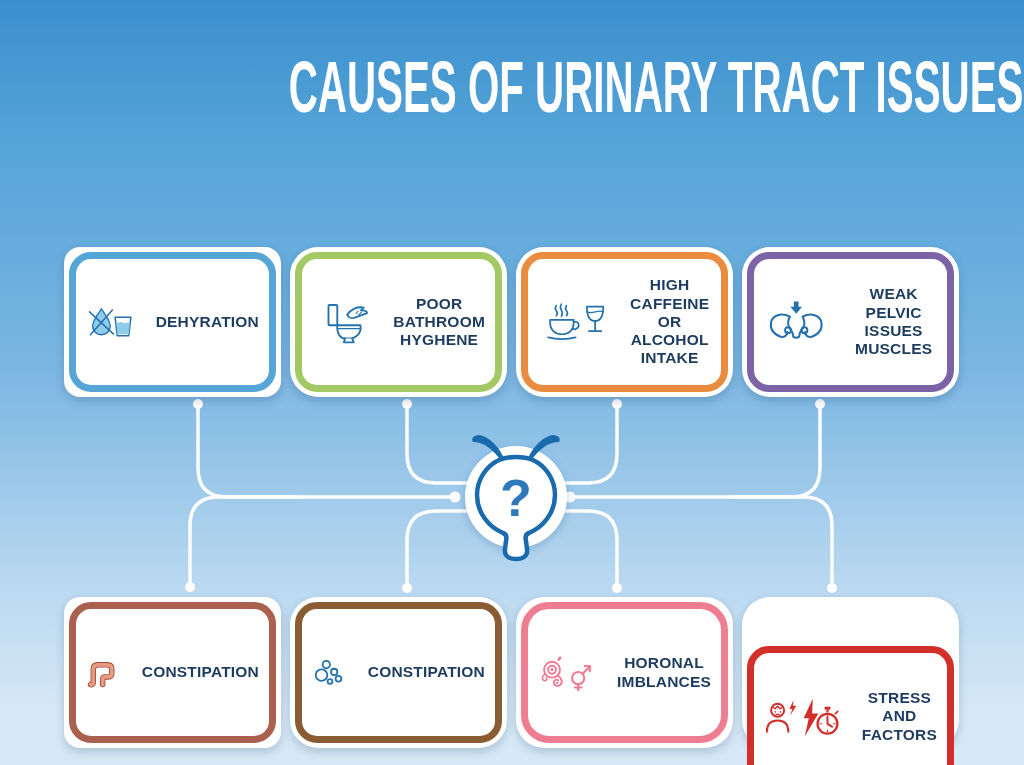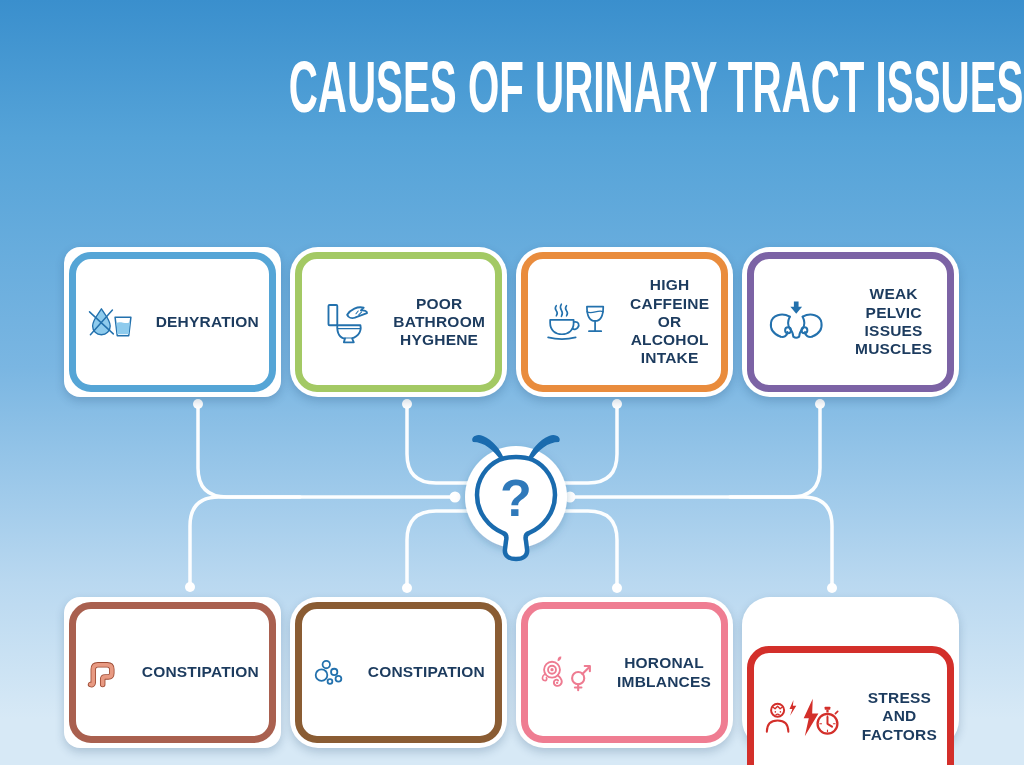--- a/index.html
+++ b/index.html
@@ -173,21 +173,21 @@
         <circle class="sbw" cx="18" cy="32" r="11"></circle>
         <circle class="sbw" cx="42" cy="26" r="6"></circle>
         <circle class="sbw" cx="34" cy="44" r="4.5"></circle>
         <circle class="sbw" cx="50" cy="39" r="5.5"></circle>
       </svg>
       <div class="card-label">CONSTIPATION</div>
     </div>
   </div>
 
   <div class="card row2 col3">
-    <div class="card-inner" style="border-color: rgb(239, 125, 146);">
+    <div class="card-inner" style="border-color: rgb(239, 125, 146); border-radius: 28px;">
       <svg width="112" height="72" viewBox="0 0 120 78">
         <circle class="sp" cx="30" cy="32" r="17"></circle>
         <circle class="sp" cx="30" cy="32" r="8.5"></circle>
         <circle class="fp" cx="30" cy="32" r="3.5"></circle>
         <path class="sp" style="stroke-width:3.5" d="M14 42 C8 46 8 54 14 55 C18 56 20 52 18 49"></path>
         <path class="sp" d="M42 44 C50 50 54 58 48 64 C42 69 33 66 34 58 C35 53 40 52 43 55"></path>
         <circle class="fp" cx="41" cy="60" r="2.5"></circle>
         <path class="fp" d="M42 14 C41 7 45 3 50 4 C50 9 47 13 42 14 Z"></path>
         <circle class="sp" style="stroke-width:4.5" cx="86" cy="50" r="13"></circle>
         <path class="sp" style="stroke-width:4.5" d="M95 41 L110 26"></path>

